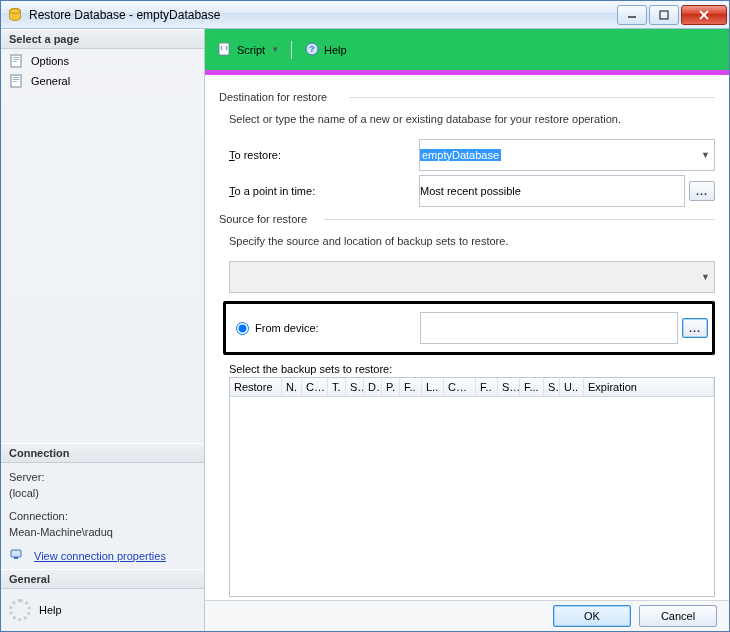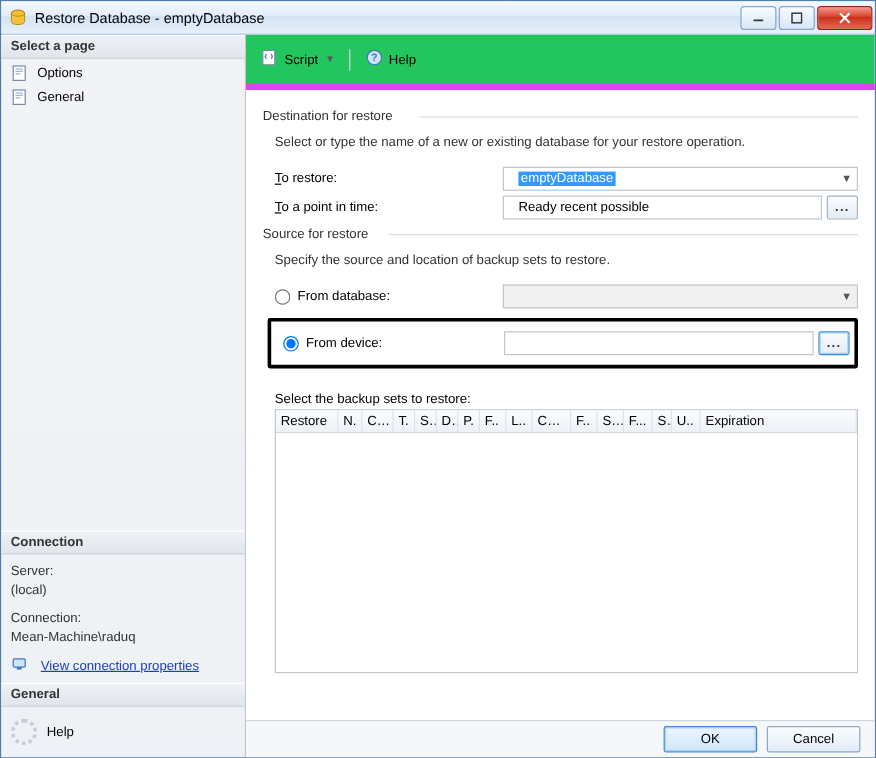--- a/index.html
+++ b/index.html
@@ -169,25 +169,25 @@
     width: 190px;
   }
   .form-row .lbl .und { text-decoration: underline; }
   .form-row .ctrl {
     flex: 1;
     display: flex;
     align-items: center;
     gap: 4px;
   }
   .combo, .txt {
-    height: 20px;
+    height: 32px;
     border: 1px solid #bfc6ce;
     background: #fff;
     flex: 1;
-    padding: 2px 12px;
+    padding: 2px 0;
     position: relative;
     display: flex;
     align-items: center;
     font-size: 11px;
   }
   .combo .caret {
     position: absolute; right: 4px; top: 50%; transform: translateY(-50%);
     font-size: 9px; color: #555;
   }
   .combo .sel-highlight {
@@ -211,21 +211,21 @@
     display: flex; align-items: center;
     padding: 4px 0 4px 10px;
   }
   .radio-row .rlabel { width: 190px; display:flex; align-items:center; gap:6px; }
   .radio-row .rlabel input { margin:0; }
   .radio-row .rctrl { flex:1; display:flex; align-items:center; gap:4px; }
   .emph-box {
     border: 3px solid #000;
     border-radius: 2px;
     padding: 4px 4px 4px 6px;
-    margin: 4px 0 20px 4px;
+    margin: 4px 0 8px 4px;
   }
   .emph-box .radio-row { padding-left: 4px; }
   .emph-box .radio-row .rlabel { width: 184px; }
   .sub-header {
     margin: 6px 0 2px 10px;
   }
   .table {
     margin: 0 0 0 10px;
     border: 1px solid #bfc6ce;
     height: 220px;
@@ -400,34 +400,30 @@
               <span class="sel-highlight">emptyDatabase</span>
               <span class="caret">▼</span>
             </div>
           </div>
         </div>
 
         <div class="form-row">
           <div class="lbl"><span class="und">T</span><span>o a point in time:</span></div>
           <div class="ctrl">
             <div class="txt">
-              <span>Ready recent possible</span>
+              <span>Most recent possible</span>
             </div>
             <div class="small-btn">...</div>
           </div>
         </div>
 
         <div class="group-header short">Source for restore</div>
         <div class="help-text">Specify the source and location of backup sets to restore.</div>
 
         <div class="radio-row">
-          <div class="rlabel">
-            <input type="radio" name="src" style="">
-            <span>From database:</span>
-          </div>
           <div class="rctrl">
             <div class="combo disabled">
               <span></span>
               <span class="caret">▼</span>
             </div>
           </div>
         </div>
 
         <div class="emph-box">
           <div class="radio-row">

